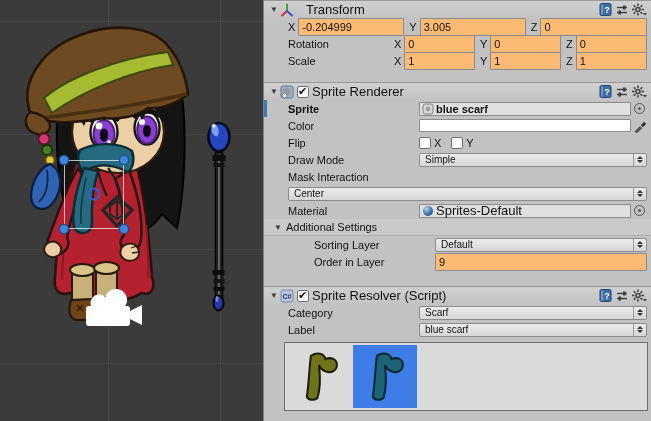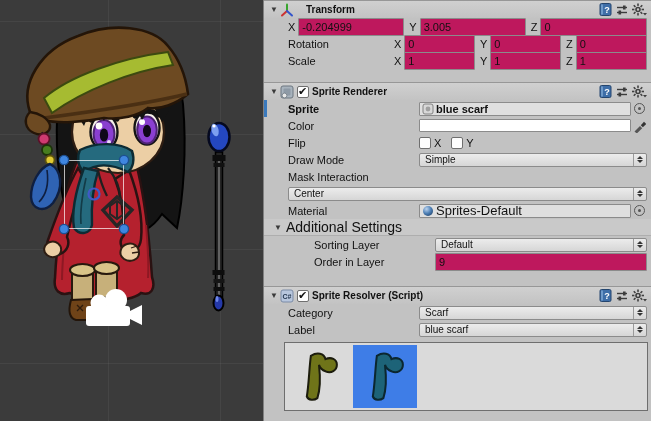--- a/index.html
+++ b/index.html
@@ -9,35 +9,35 @@
 
   
   .scene { position:absolute; left:0; top:0; width:263px; height:421px; background:#3b3b3b; }
   .scene svg { display:block; }
 
   
   .inspector { position:absolute; left:263px; top:0; width:388px; height:421px;
                background:#c2c2c2; border-left:1px solid #808080; color:#111; }
   .comp-header { height:18px; display:flex; align-items:center; padding:0 4px 0 4px;
                  background:linear-gradient(#d0d0d0,#c3c3c3); border-top:1px solid #979797; }
-  .comp-title { font-size:10px; font-weight:bold; margin-left:3px; white-space:nowrap; }
+  .comp-title { font-size:13px; font-weight:normal; margin-left:3px; white-space:nowrap; }
   .foldout { width:12px; font-size:8px; color:#3a3a3a; text-align:center; cursor:default; }
   .hdr-icons { margin-left:auto; display:flex; align-items:center; gap:4px; }
   .row { position:relative; height:17px; display:flex; align-items:center; padding-left:24px; padding-right:4px; }
   .row .lbl { width:131px; flex:none; font-size:11px; white-space:nowrap; overflow:hidden; }
   .row.vec .lbl { width:106px; }
   .row.indent { padding-left:50px; }
   .row.indent .lbl { width:121px; }
   .b { font-weight:bold; }
   .fields { flex:1; display:flex; align-items:center; min-width:0; }
   .axis { flex:1; display:flex; align-items:center; min-width:0; margin-right:5px; }
   .axis:last-child { margin-right:0; }
   .axlbl { font-size:11px; margin-right:3px; }
   input.fld { flex:1; min-width:0; height:18px; font-family:"Liberation Sans",sans-serif;
-              font-size:11px; padding:0 3px; color:#111; background:#be185d;
+              font-size:11px; padding:0 3px; color:#111; background:#fdba74;
               border:1px solid #8b8b8b; border-radius:1px; }
   input.fld.swatch { background:#ffffff; height:13px; }
   .dropdown { flex:1; height:14px; display:flex; align-items:center; min-width:0;
               background:linear-gradient(#ececec,#d6d6d6); border:1px solid #8b8b8b;
               border-radius:2px; font-size:10px; padding-left:5px; position:relative; cursor:default; }
   .dd-arrows { position:absolute; right:0; top:0; bottom:0; width:13px;
                border-left:1px solid #9a9a9a; display:flex; flex-direction:column;
                align-items:center; justify-content:center; gap:1px; }
   .dd-arrows i { display:block; width:0; height:0; border-left:3px solid transparent; border-right:3px solid transparent; }
   .dd-arrows i.up { border-bottom:3px solid #333; }
@@ -47,21 +47,21 @@
               font-size:11px; padding-left:2px; gap:2px; }
   .tail { width:16px; flex:none; display:flex; align-items:center; justify-content:center; }
   .checkbox { width:12px; height:12px; background:#fdfdfd; border:1px solid #6f6f6f;
               border-radius:2px; position:relative; flex:none; }
   .checkbox.checked::after { content:"✔"; position:absolute; left:0px; top:-2px; font-size:11px; color:#111; }
   .cb-lbl { font-size:11px; margin:0 10px 0 3px; }
   .picker { width:11px; height:11px; border:1px solid #555; border-radius:50%; position:relative; }
   .picker::after { content:""; position:absolute; left:3px; top:3px; width:3px; height:3px; border-radius:50%; background:#555; }
   .band { height:17px; display:flex; align-items:center; padding-left:8px;
           background:#c9c9c9; border-bottom:1px solid #aeaeae; }
-  .band .lbl { font-size:14px; margin-left:2px; }
+  .band .lbl { font-size:11px; margin-left:2px; }
   .spacer-a { height:13px; }
   .spacer-b { height:16px; }
   .override { position:absolute; left:0px; top:0; bottom:0; width:3px; }
   .thumbbox { margin:4px 3px 0 20px; height:69px; background:#dadada;
               border:1px solid #6e6e6e; display:flex; padding:2px; gap:2px; }
   .thumb { width:64px; height:63px; display:flex; align-items:center; justify-content:center; }
   .mini-icon { display:inline-flex; flex:none; }
 </style>
 </head>
 <body>

